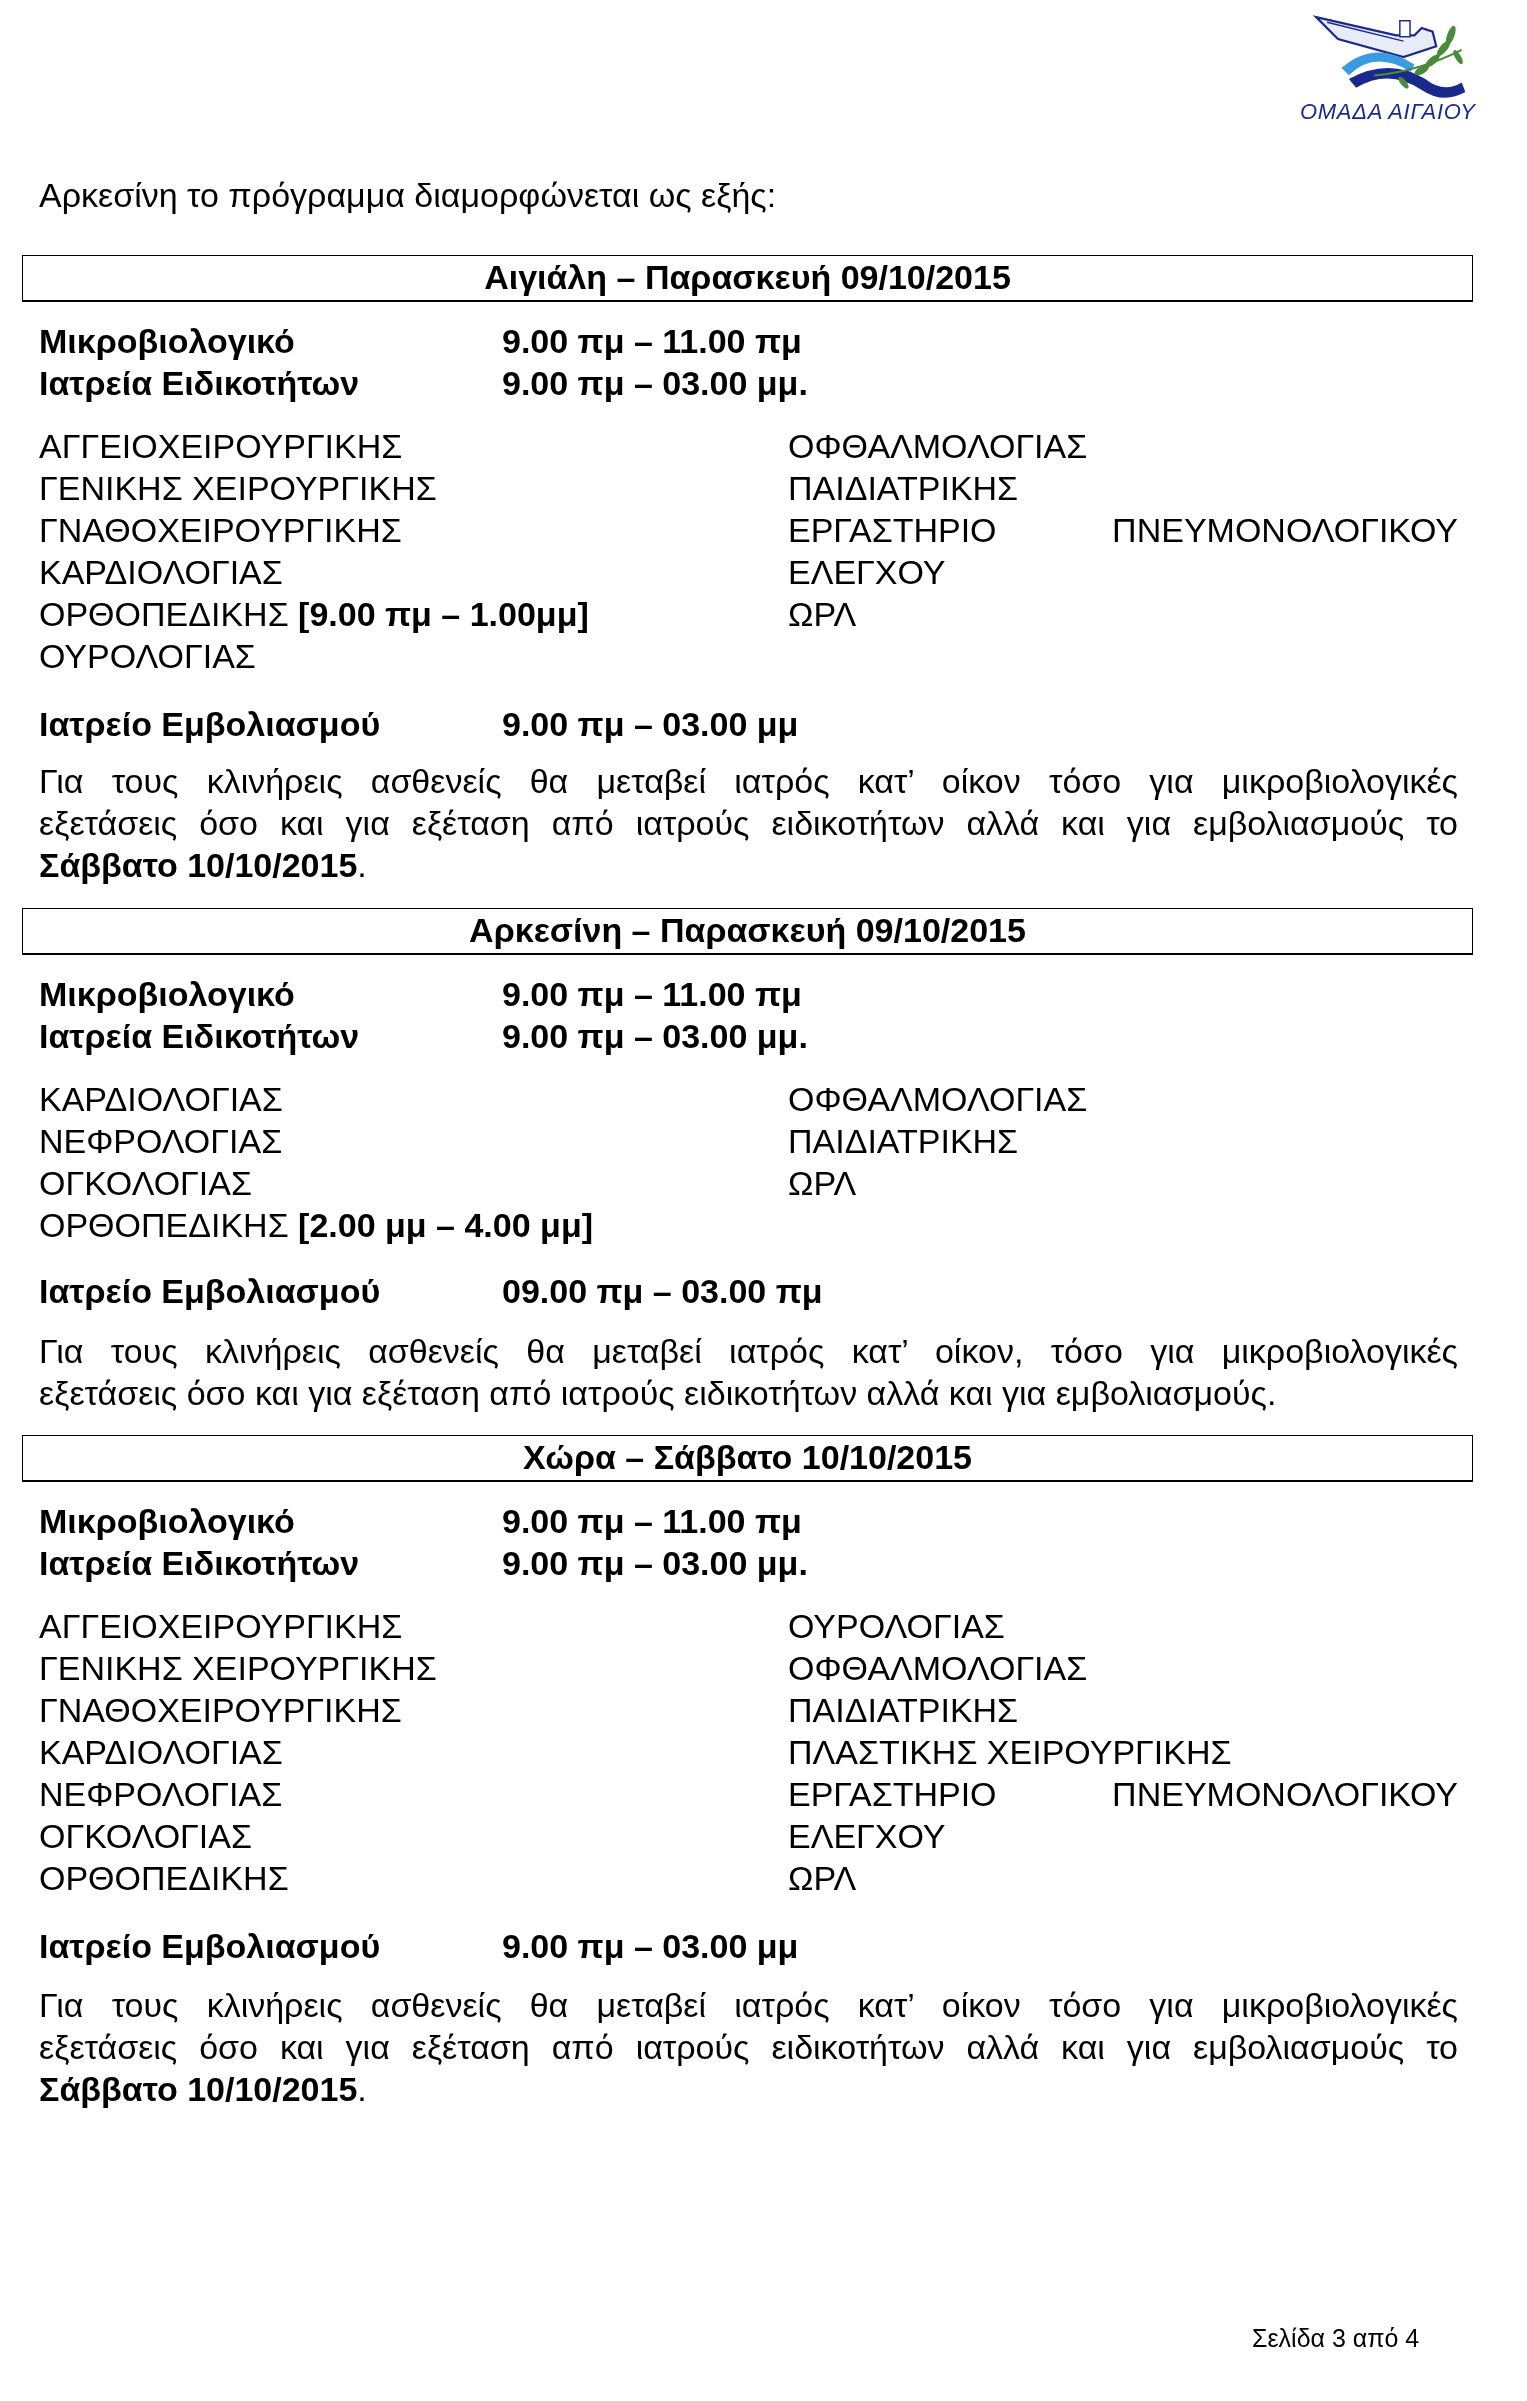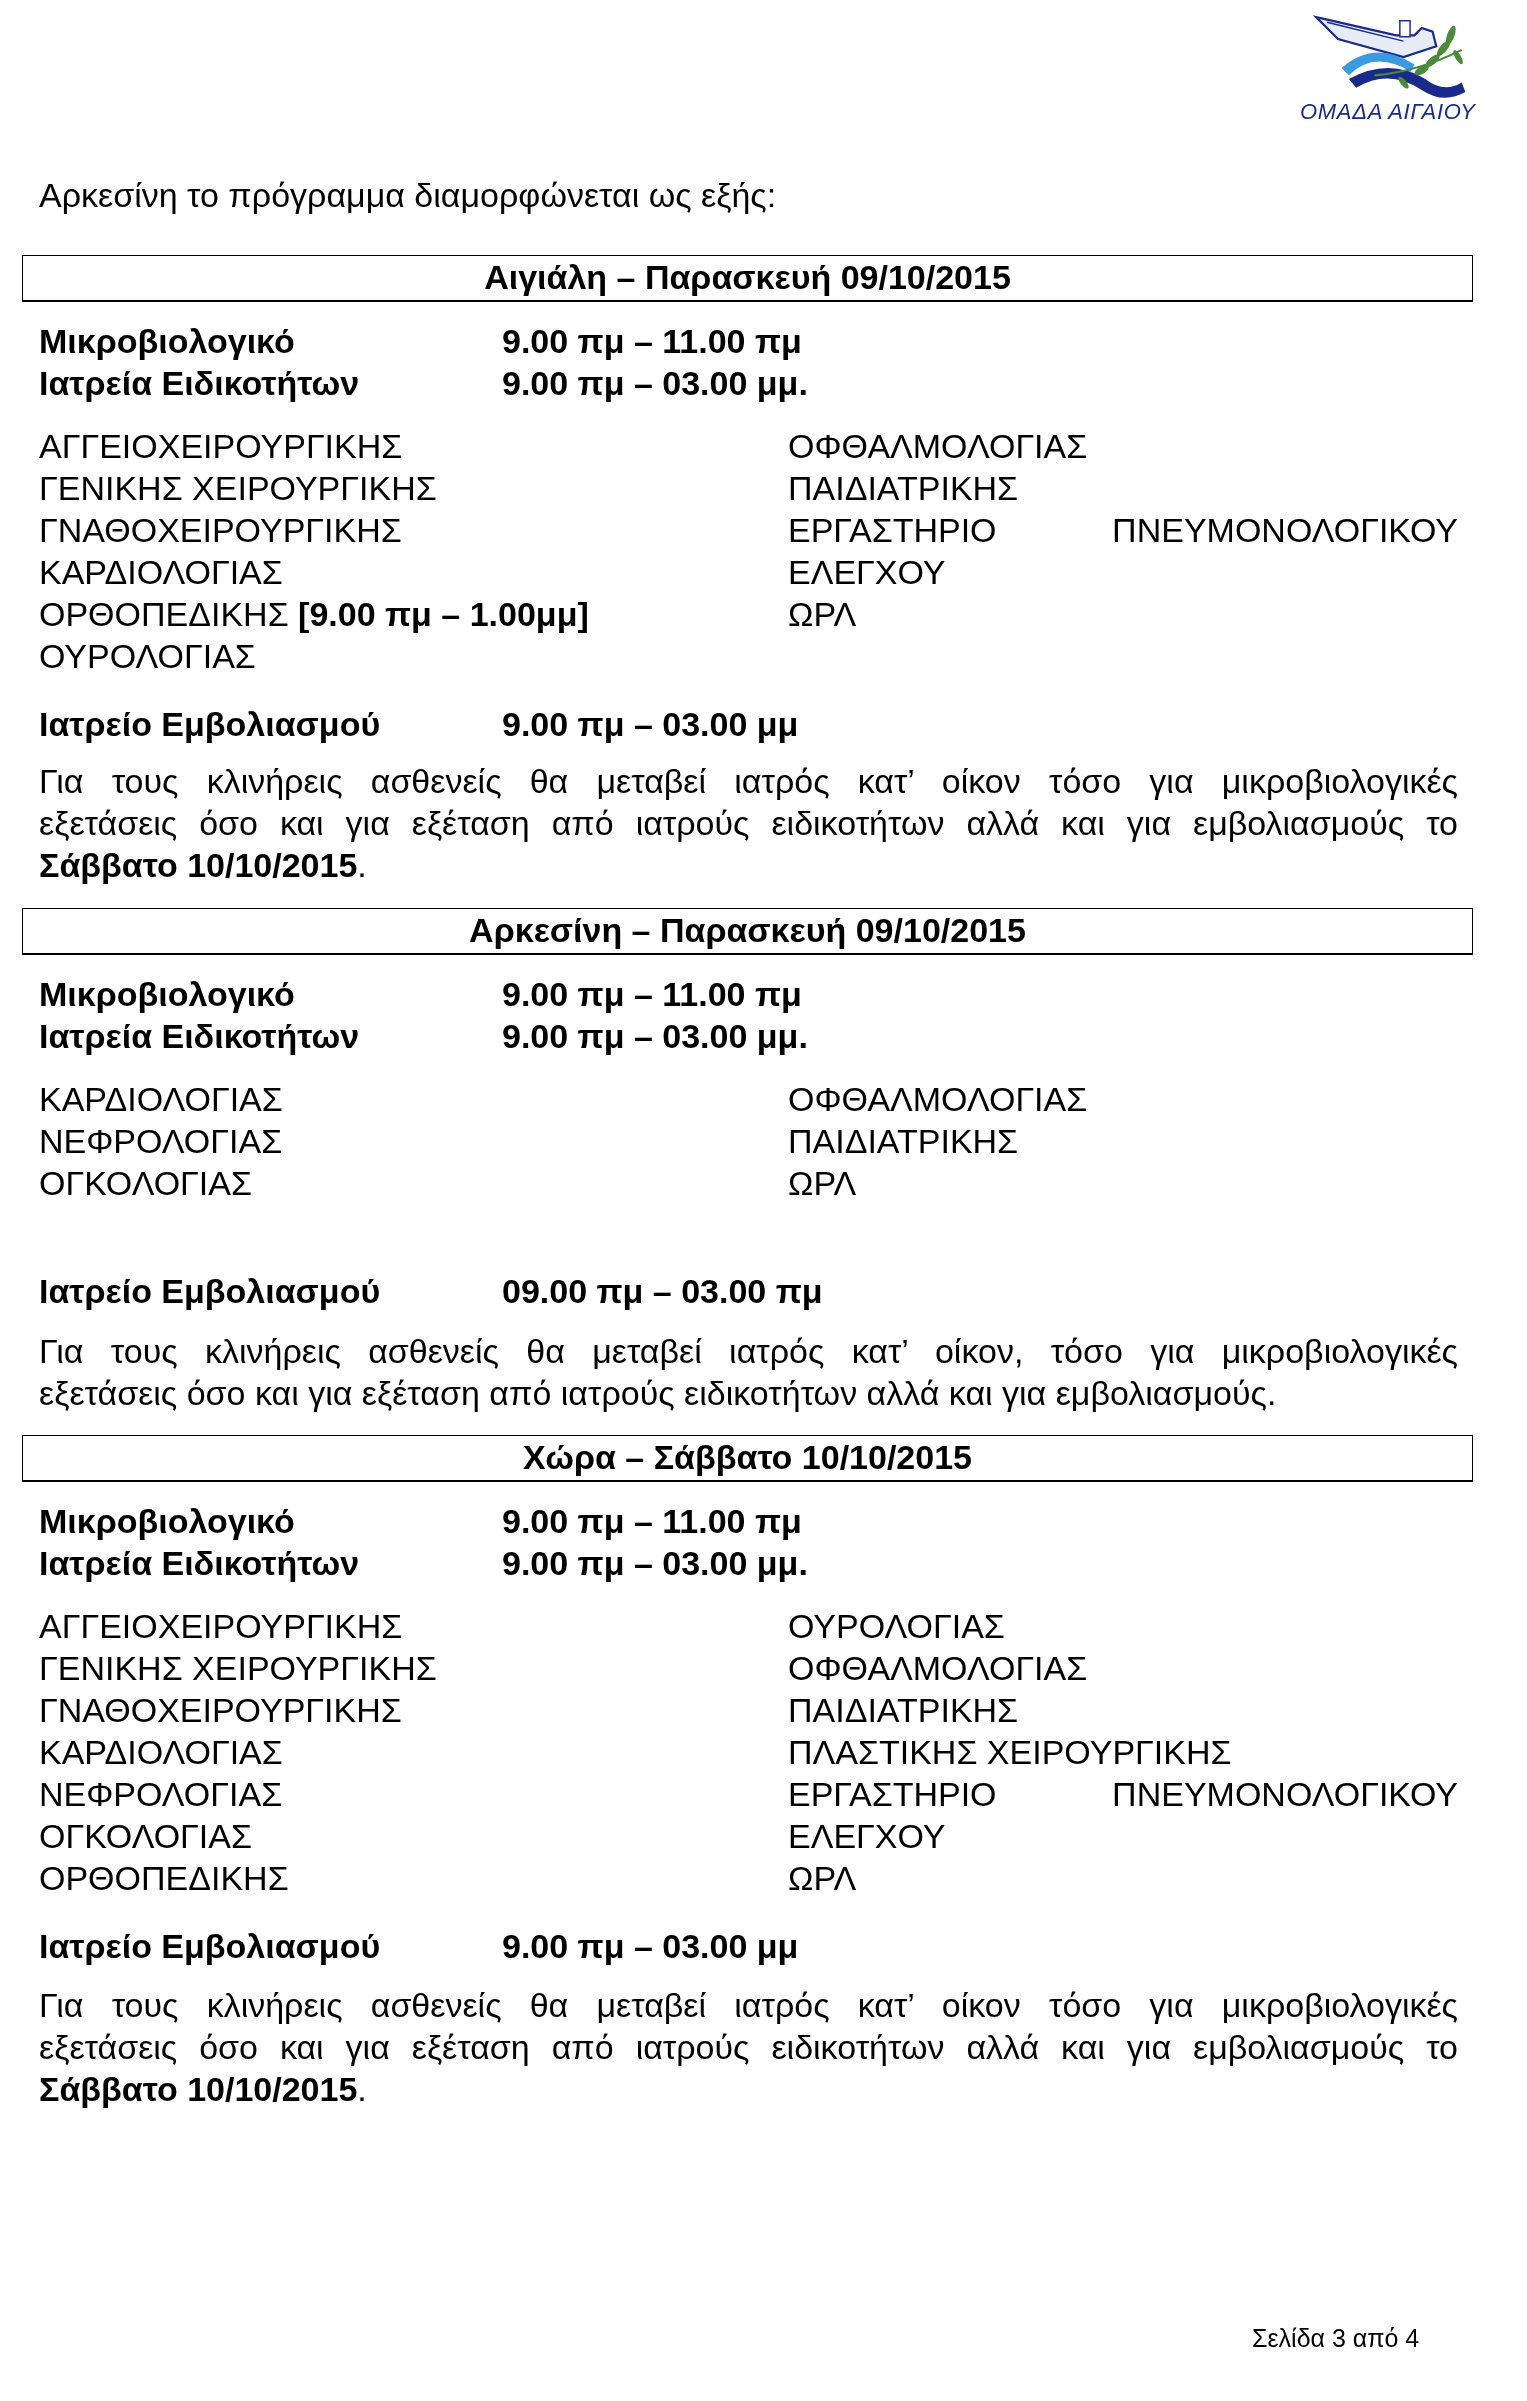--- a/index.html
+++ b/index.html
@@ -77,20 +77,21 @@
 <div class="box" style="top:908px;">Αρκεσίνη – Παρασκευή 09/10/2015</div>
 <div class="lbl" style="top:973px;">Μικροβιολογικό</div>
 <div class="val" style="top:973px;">9.00 πμ – 11.00 πμ</div>
 <div class="lbl" style="top:1015px;">Ιατρεία Ειδικοτήτων</div>
 <div class="val" style="top:1015px;">9.00 πμ – 03.00 μμ.</div>
 
 <div class="col" style="left:39px;top:1078px;">
   <div>ΚΑΡΔΙΟΛΟΓΙΑΣ</div>
   <div>ΝΕΦΡΟΛΟΓΙΑΣ</div>
   <div>ΟΓΚΟΛΟΓΙΑΣ</div>
+  <div><span>ΟΡΘΟΠΕΔΙΚΗΣ</span> <b>[2.00 μμ – 4.00 μμ]</b></div>
 </div>
 <div class="col" style="left:788px;top:1078px;">
   <div>ΟΦΘΑΛΜΟΛΟΓΙΑΣ</div>
   <div>ΠΑΙΔΙΑΤΡΙΚΗΣ</div>
   <div>ΩΡΛ</div>
 </div>
 <div class="lbl" style="top:1270px;">Ιατρείο Εμβολιασμού</div>
 <div class="val" style="top:1270px;">09.00 πμ – 03.00 πμ</div>
 
 <div class="para" style="top:1330px;">

